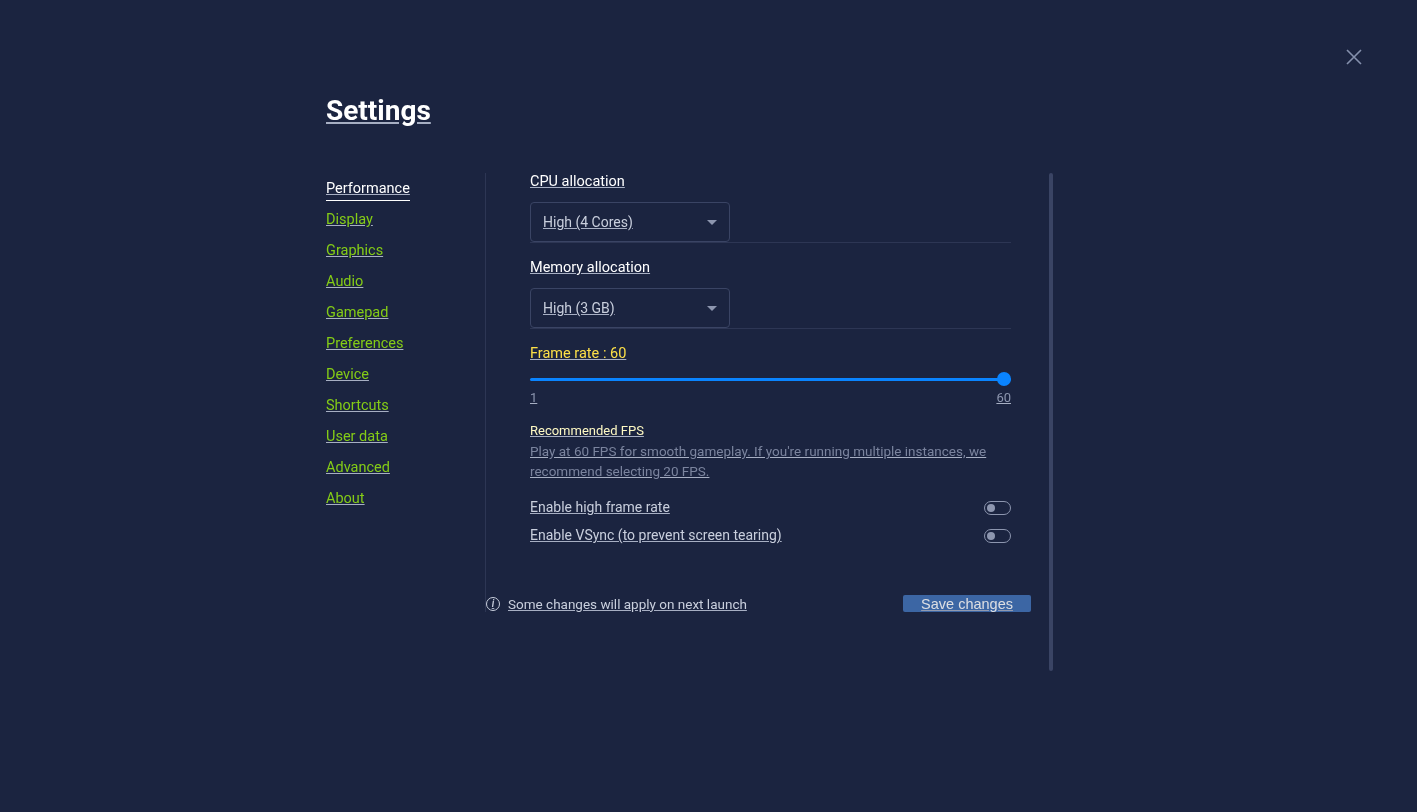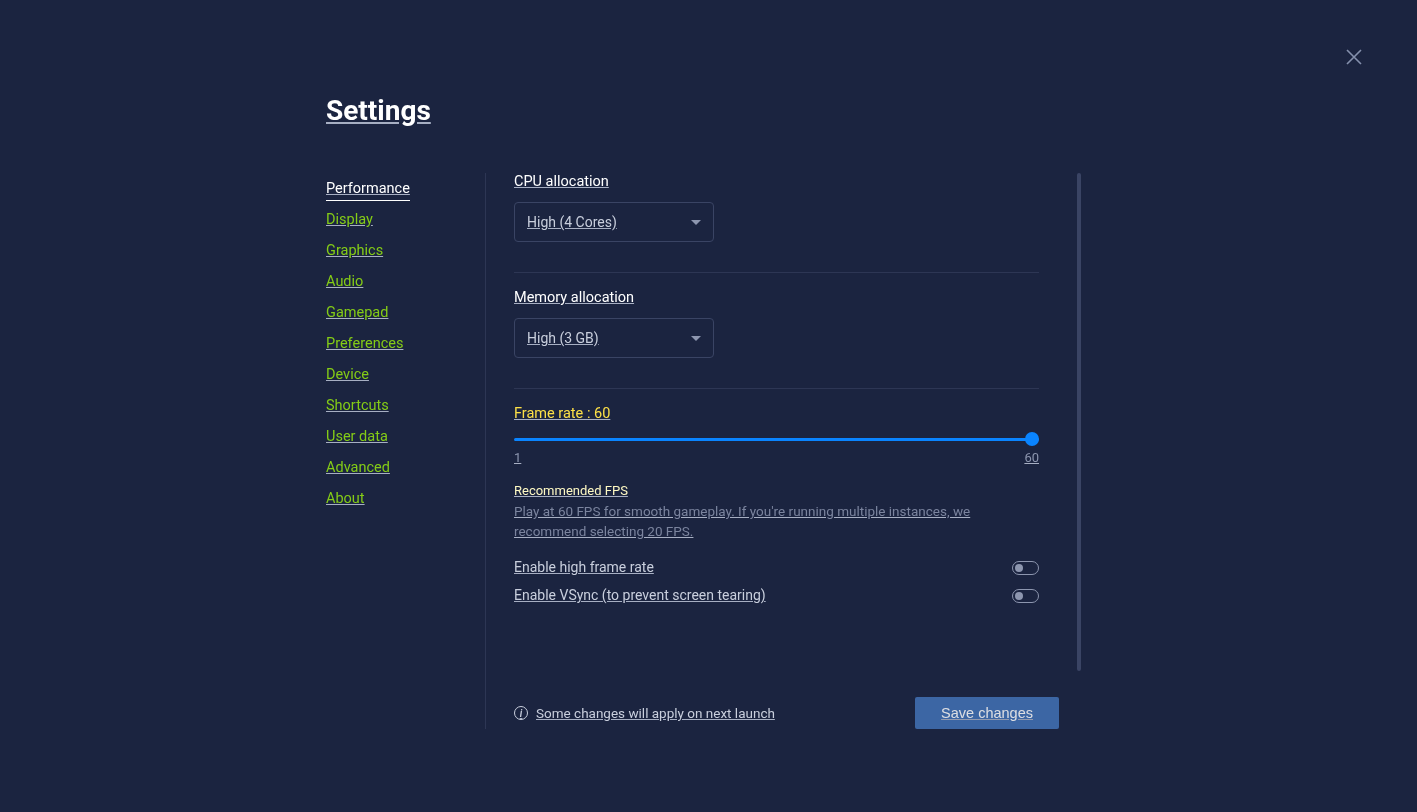--- a/index.html
+++ b/index.html
@@ -28,21 +28,20 @@
     text-decoration: underline;
   }
   .page-title {
     font-size: 28px;
     font-weight: 700;
     color: #fff;
     margin-bottom: 46px;
   }
   .layout {
     display: flex;
-    gap: 28px;
   }
   .sidebar {
     width: 160px;
     flex-shrink: 0;
     border-right: 1px solid #2d3654;
     padding-right: 10px;
   }
   .sidebar-item {
     font-size: 14.5px;
     color: #84cc16;
@@ -72,22 +71,23 @@
     position: absolute;
     right: -22px;
     top: 0;
     width: 4px;
     height: 498px;
     background: #3a4464;
     border-radius: 2px;
   }
   .section {
     border-bottom: 1px solid #2d3654;
-    padding-bottom: 30px;
+    padding-bottom: 0;
     margin-bottom: 16px;
+    margin-left: 44px;
   }
   .section:last-child { border-bottom: none; }
   .section-label {
     font-size: 14.5px;
     color: #fff;
     margin-bottom: 12px;
     display: flex;
     align-items: center;
     gap: 8px;
   }
@@ -229,22 +229,22 @@
     font-size: 10px;
     font-style: italic;
     font-weight: 600;
     color: #c9cfdd;
   }
   .save-btn {
     background: #4272b6;
     opacity: 0.85;
     color: #fff;
     border: none;
-    height: 32px;
-    padding: 0 26px;
+    height: 17px;
+    padding: 0 18px;
     font-size: 14.5px;
     font-weight: 500;
     border-radius: 2px;
     cursor: pointer;
   }
 </style>
 </head>
 <body>
 
 <div class="close-btn">

